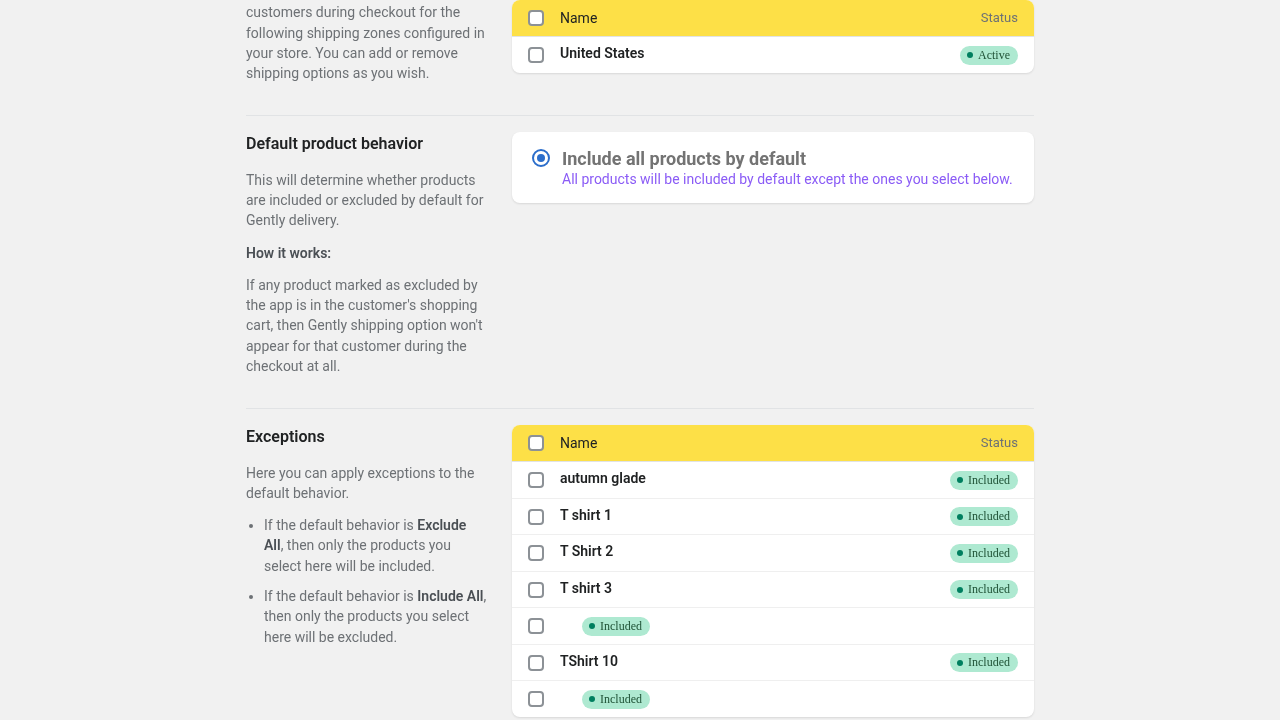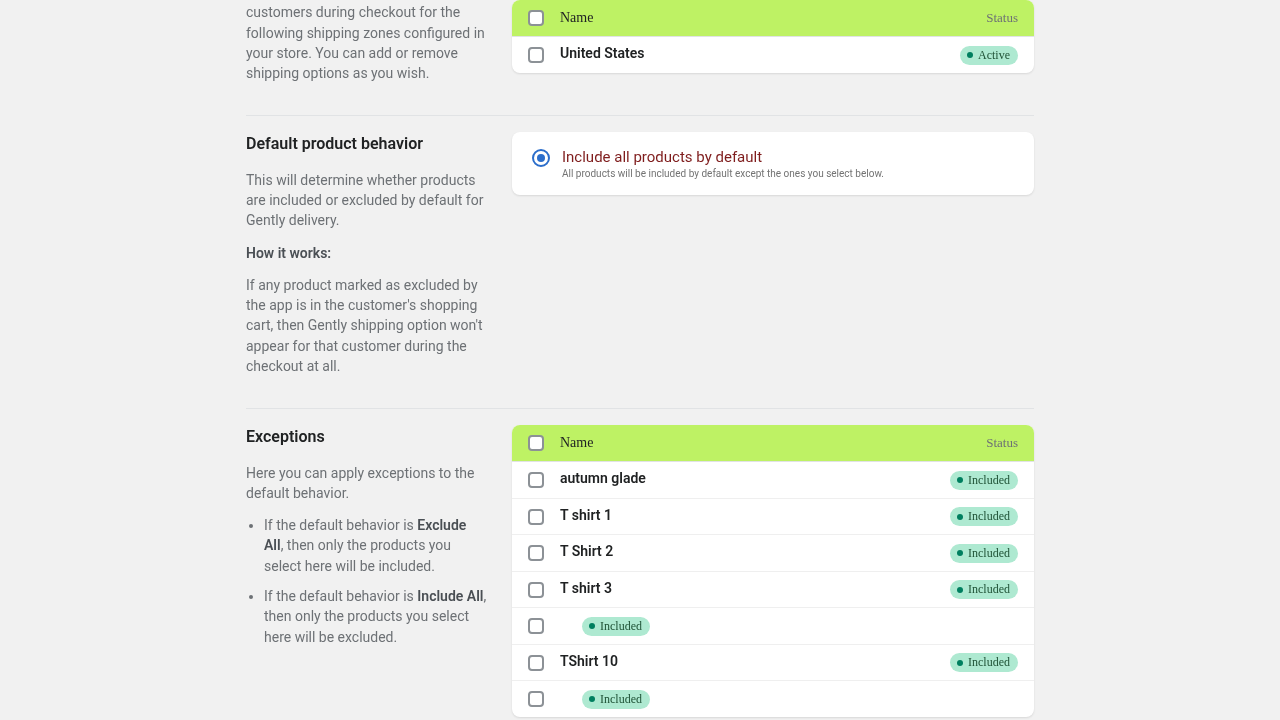--- a/index.html
+++ b/index.html
@@ -48,27 +48,25 @@
 
   .card {
     background: #fff;
     border-radius: 8px;
     box-shadow: 0 1px 2px rgba(0,0,0,0.06), 0 1px 3px rgba(0,0,0,0.05);
     overflow: hidden;
   }
 
   .thead {
     display: flex;
-    align-items: center;
     padding: 10px 16px;
     border-bottom: 1px solid #e1e3e5;
     color: #6d7175;
     font-size: 13px;
-    background: #bef264;
-    font-family: Liberation Serif, serif;
+    background: #fde047;
   }
   .trow {
     display: flex;
     padding: 8px 16px;
     border-bottom: 1px solid #efefef;
   }
   .trow:last-child { border-bottom: none; }
   .cell-check { width: 32px; display:flex; align-items:center; }
   .cell-name { flex: 1; font-weight: 600; color: #202223; font-size: 14px; }
   .thead .cell-name { font-weight: 400; }
@@ -119,22 +117,22 @@
     border-color: #2c6ecb;
   }
   .radio-circle.checked::after {
     content:"";
     position:absolute;
     width:8px; height:8px;
     background:#2c6ecb;
     border-radius:50%;
     top:3px; left:3px;
   }
-  .radio-label { font-weight: 400; color:#7f1d1d; font-size:15px; }
-  .radio-desc { color:#737373; font-size:10px; margin-top:2px; }
+  .radio-label { font-weight: 700; color:#737373; font-size:18px; }
+  .radio-desc { color:#8b5cf6; font-size:14px; margin-top:2px; }
 
   
   .section.first { padding-top: 0; }
   .section.first .left { padding-top: 0; }
   .section.first .left p:first-child { margin-top: -18px; }
 </style>
 </head>
 <body>
 
 <div class="page">

